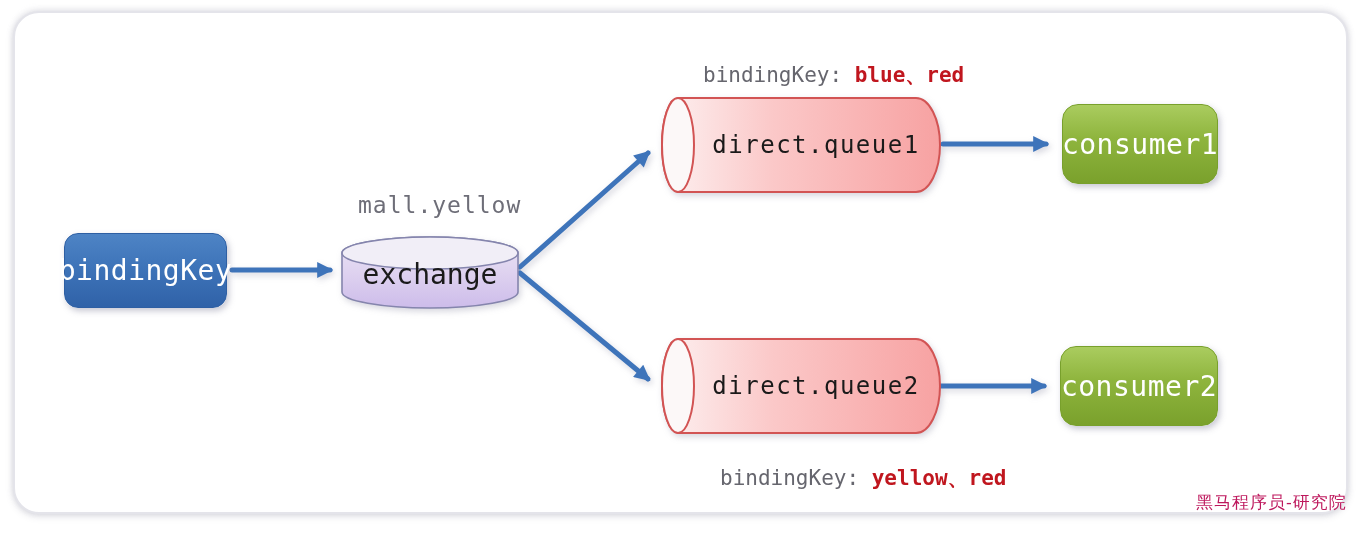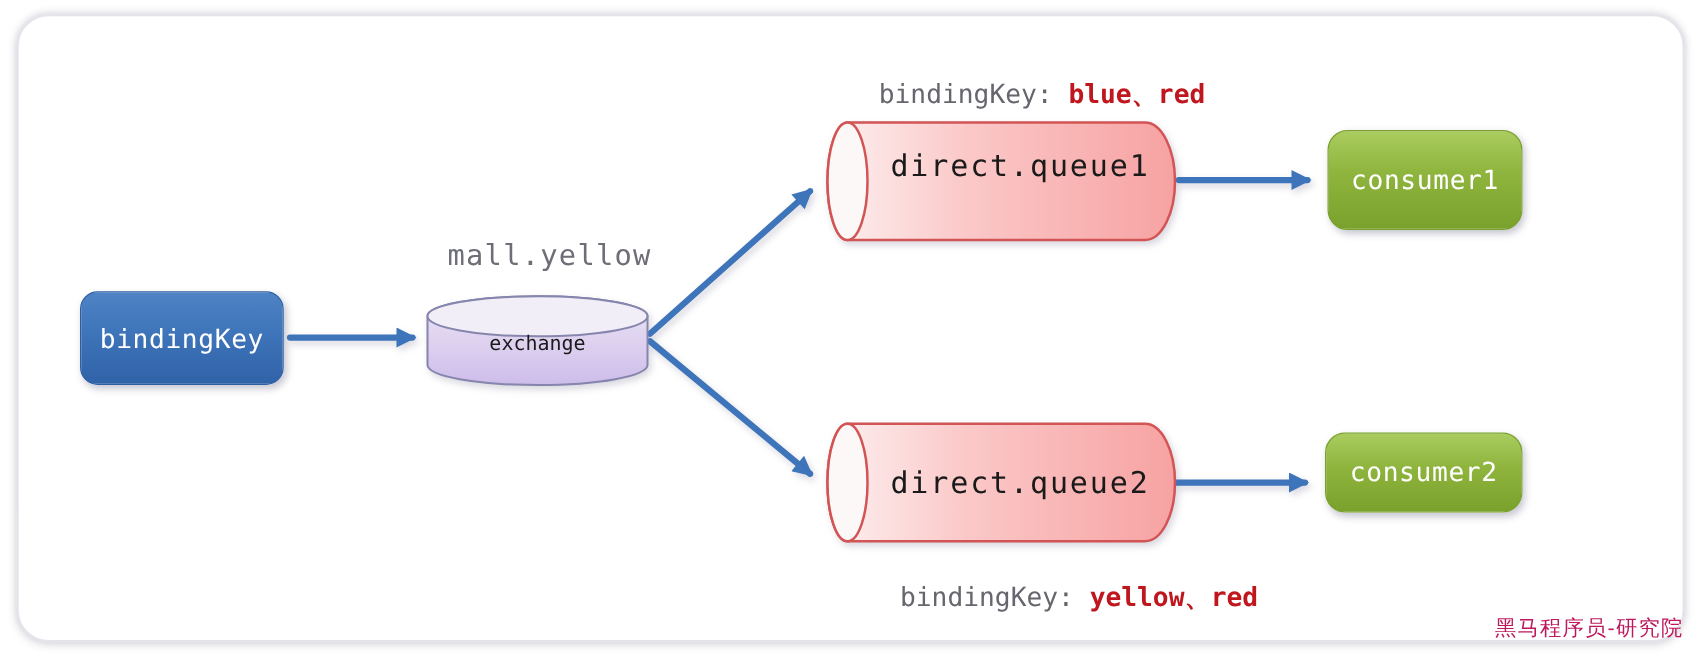--- a/index.html
+++ b/index.html
@@ -18,44 +18,44 @@
     box-shadow: 0 2px 7px rgba(130,130,150,0.30), 0 -2px 6px rgba(160,160,175,0.18);
   }
   svg.diagram-layer {
     position: absolute; left: 0; top: 0;
     width: 1362px; height: 533px;
     filter: drop-shadow(2px 3px 3px rgba(110,110,140,0.28));
   }
   .node {
     position: absolute;
     display: flex; align-items: center; justify-content: center;
-    color: #ffffff; font-size: 21px; letter-spacing: 0.5px;
+    color: #ffffff; font-size: 28px; letter-spacing: 0.5px;
     box-shadow: 2px 3px 6px rgba(110,110,140,0.38);
   }
   .publisher {
     left: 64px; top: 233px; width: 163px; height: 75px;
     border-radius: 14px;
     background: linear-gradient(180deg, #4e84c5 0%, #3e74b9 45%, #3062a8 100%);
     border: 1px solid #2e5fa3;
   }
   .consumer {
     border-radius: 16px;
     background: linear-gradient(180deg, #aacc5f 0%, #8fb53e 42%, #7aa12c 100%);
     border: 1px solid #78a02c;
   }
   .consumer1 { left: 1062px; top: 104px; width: 156px; height: 80px; }
-  .consumer2 { left: 1060px; top: 346px; width: 158px; height: 64px; }
+  .consumer2 { left: 1060px; top: 346px; width: 158px; height: 80px; }
   .shape-label {
     position: absolute;
     display: flex; align-items: center; justify-content: center;
     color: #1a1a1a;
   }
-  .exchange-label { left: 342px; top: 254px; width: 176px; height: 40px; font-size: 16px; }
+  .exchange-label { left: 342px; top: 254px; width: 176px; height: 40px; font-size: 28px; }
   .queue-label { left: 692px; width: 248px; height: 94px; font-size: 24px; letter-spacing: 1.5px; }
-  .queue-label.q1 { top: 86px; text-align: right; }
+  .queue-label.q1 { top: 98px; text-align: right; }
   .queue-label.q2 { top: 339px; }
   .exchange-name {
     position: absolute; left: 358px; top: 192px;
     font-size: 23px; letter-spacing: 1px; color: #6e6e78;
   }
   .binding-label { position: absolute; font-size: 21px; color: #66666e; white-space: nowrap; margin-left: 32px; }
   .binding-label.top { left: 671px; top: 61px; }
   .binding-label.bottom { left: 688px; top: 464px; text-align: right; }
   .binding-keys { color: #c0161e; font-weight: bold; }
   .watermark {

